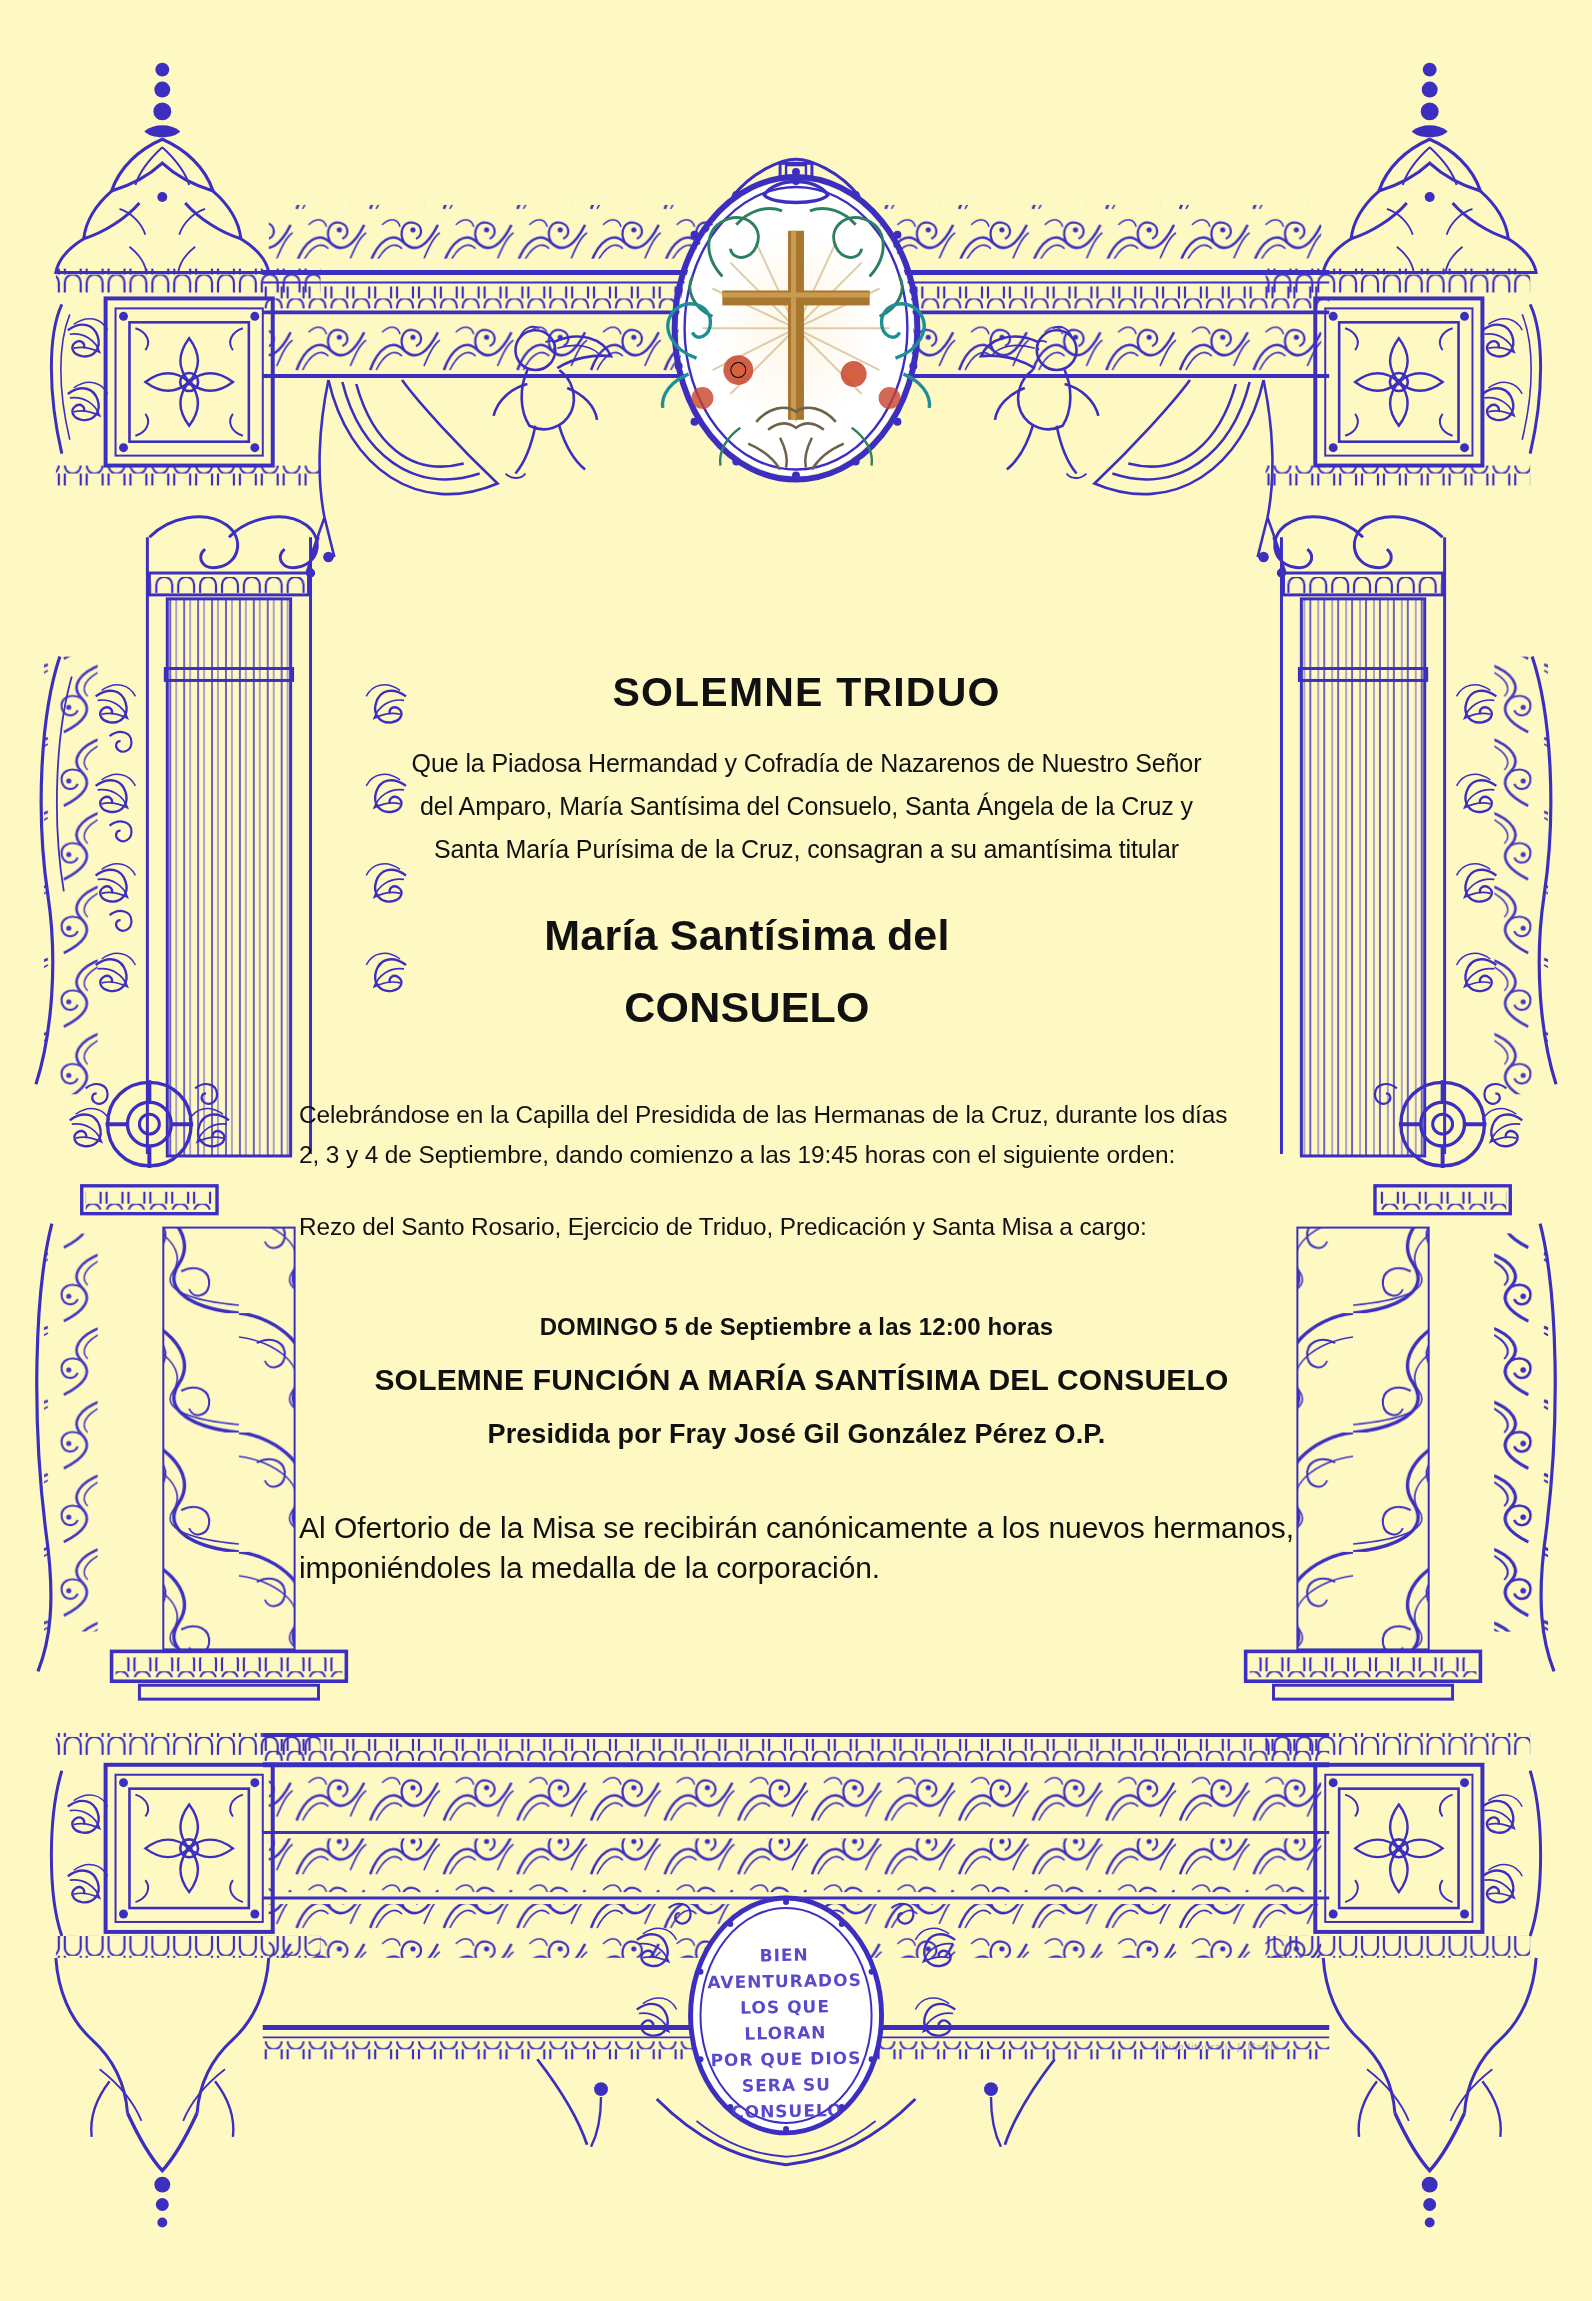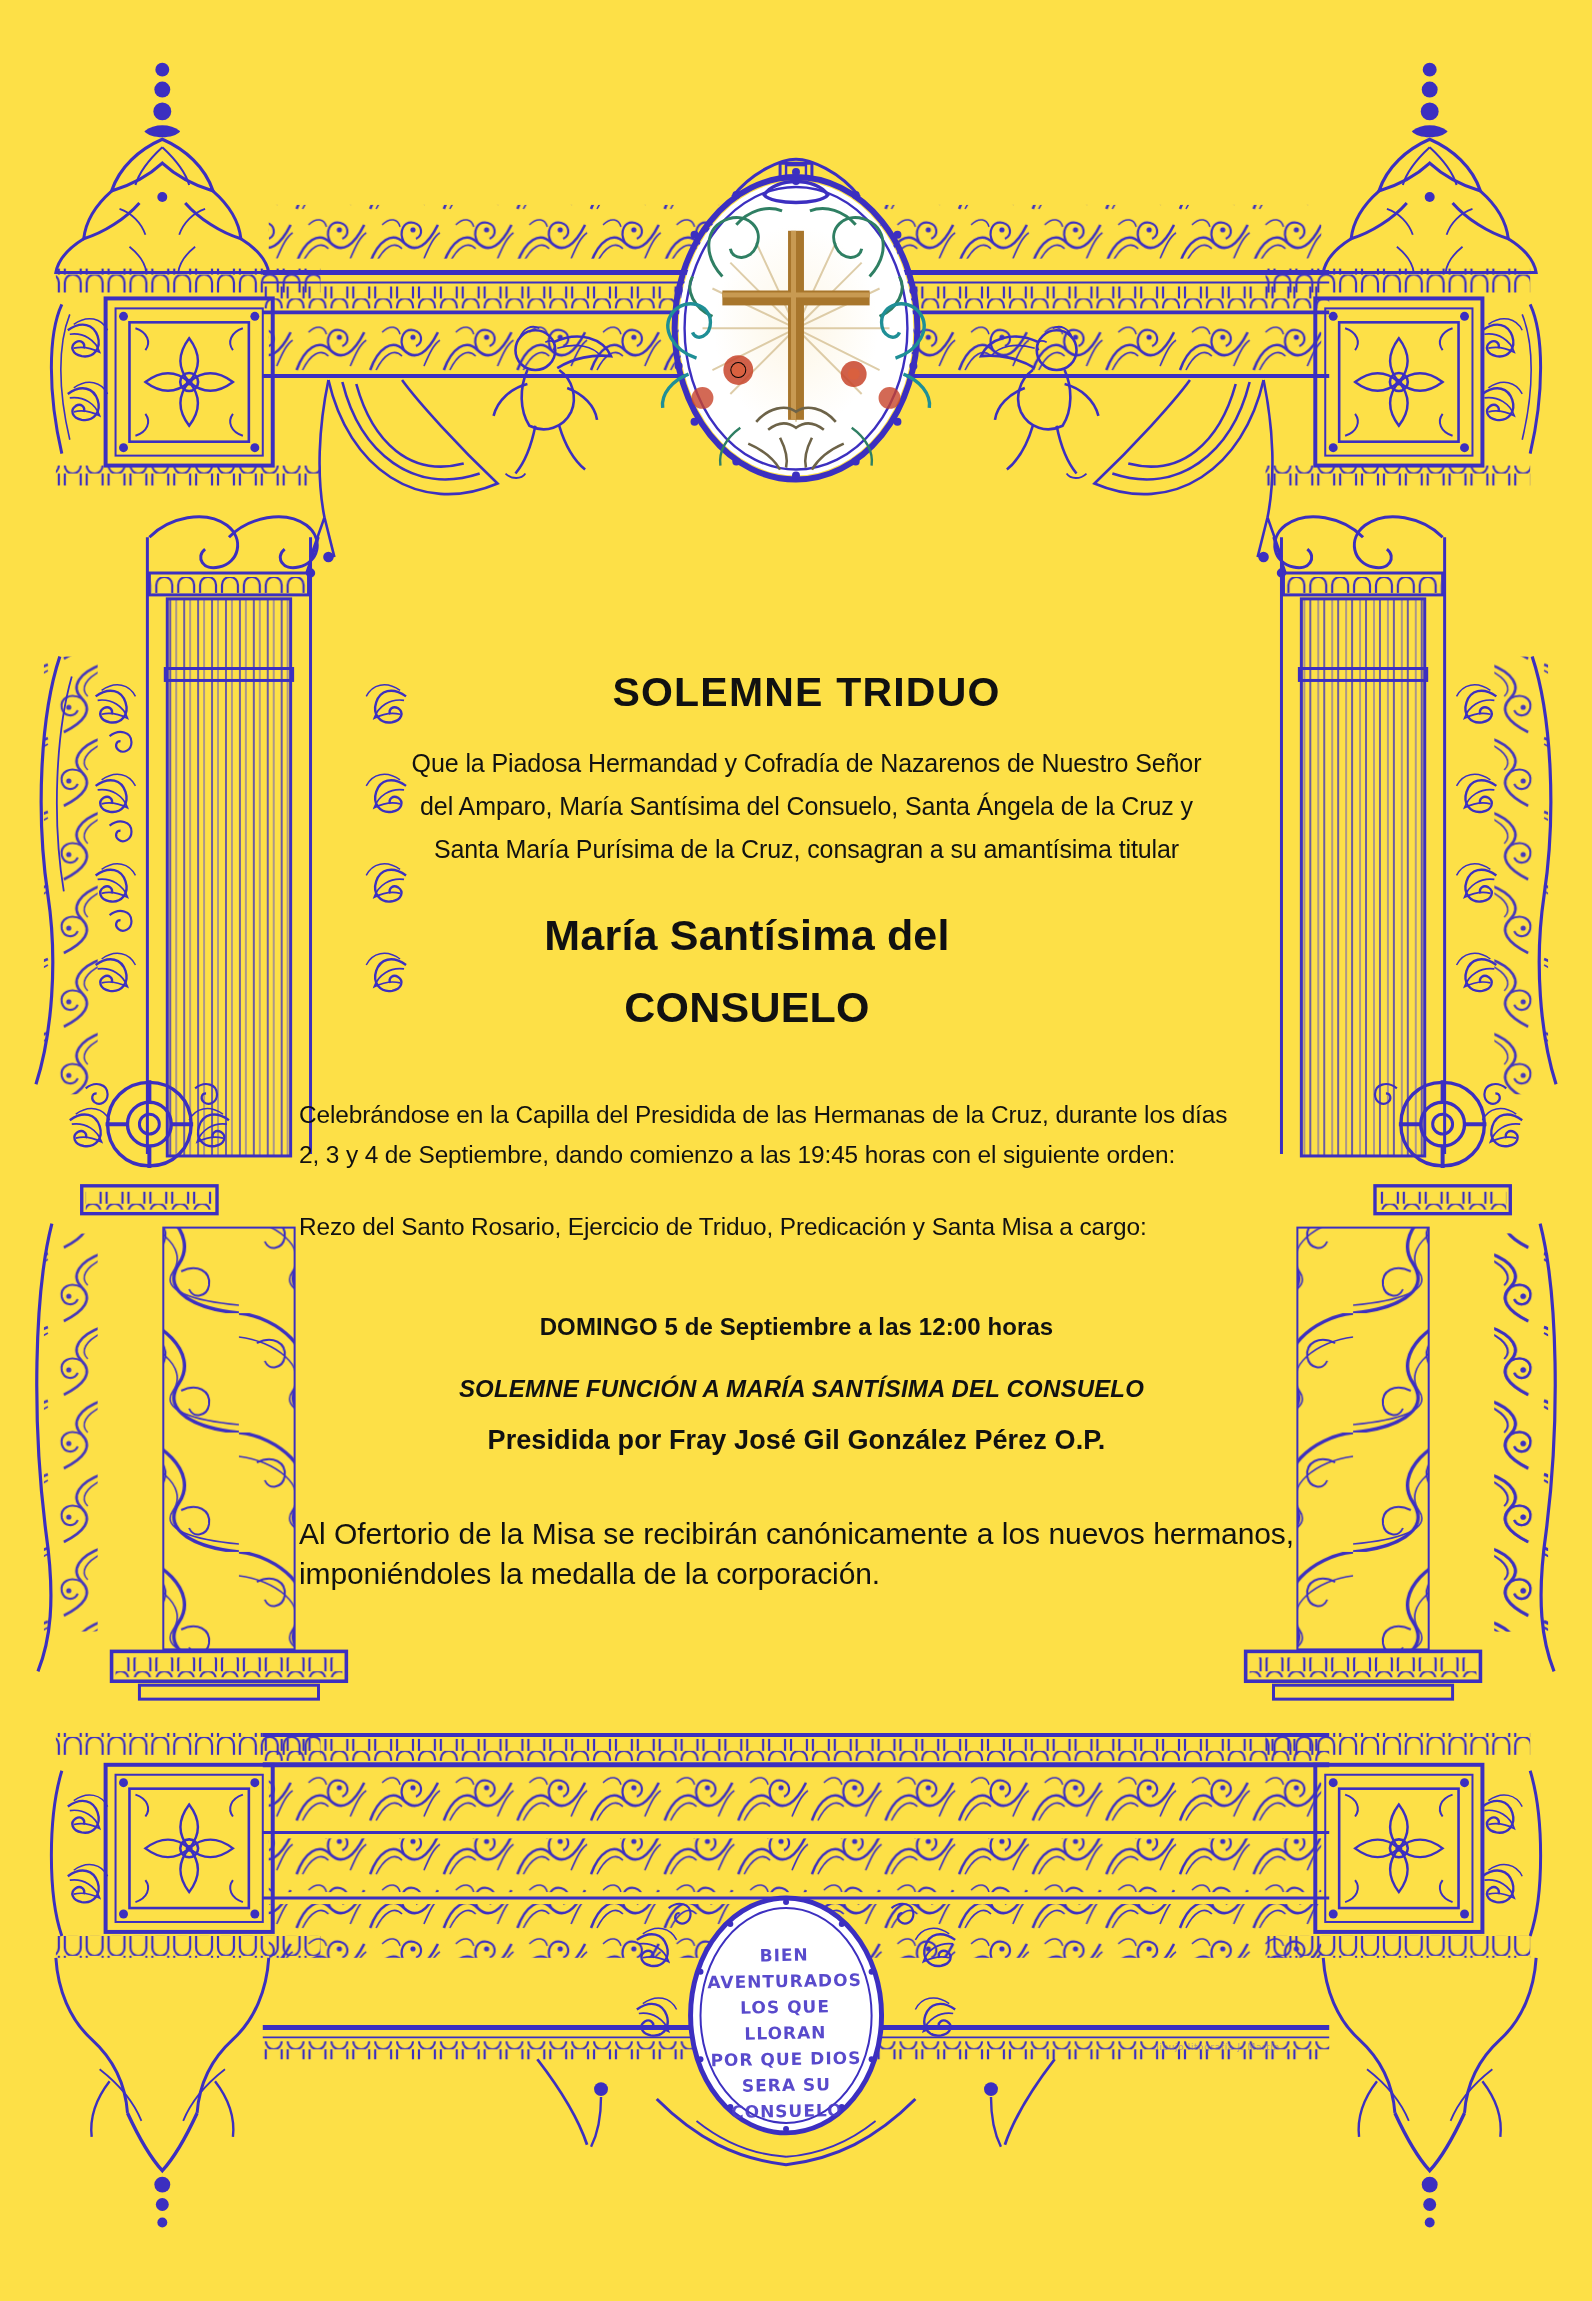--- a/index.html
+++ b/index.html
@@ -13,21 +13,21 @@
     position: relative;
     overflow: hidden;
     font-family: "Liberation Sans", sans-serif;
     color: #111111;
   }
 
   
   #poster {
     position: absolute;
     inset: 0;
-    background: #fde047;
+    background: #fef9c3;
   }
 
   
   #frame-layer {
     position: absolute;
     inset: 0;
     width: 1592px;
     height: 2301px;
     pointer-events: none;
   }
@@ -98,26 +98,25 @@
 
   #sunday-line {
     margin-top: 66px;
     font-size: 24px;
     font-weight: bold;
     letter-spacing: 0.1px;
     padding-right: 20px;
   }
 
   #funcion-line {
-    margin-top: 34px;
-    font-size: 24px;
+    margin-top: 22px;
+    font-size: 30px;
     font-weight: bold;
     letter-spacing: 0.2px;
     padding-right: 10px;
-    font-style: italic;
   }
 
   #presidida-line {
     margin-top: 22px;
     font-size: 27px;
     font-weight: bold;
     letter-spacing: 0.1px;
     padding-right: 20px;
   }
 

